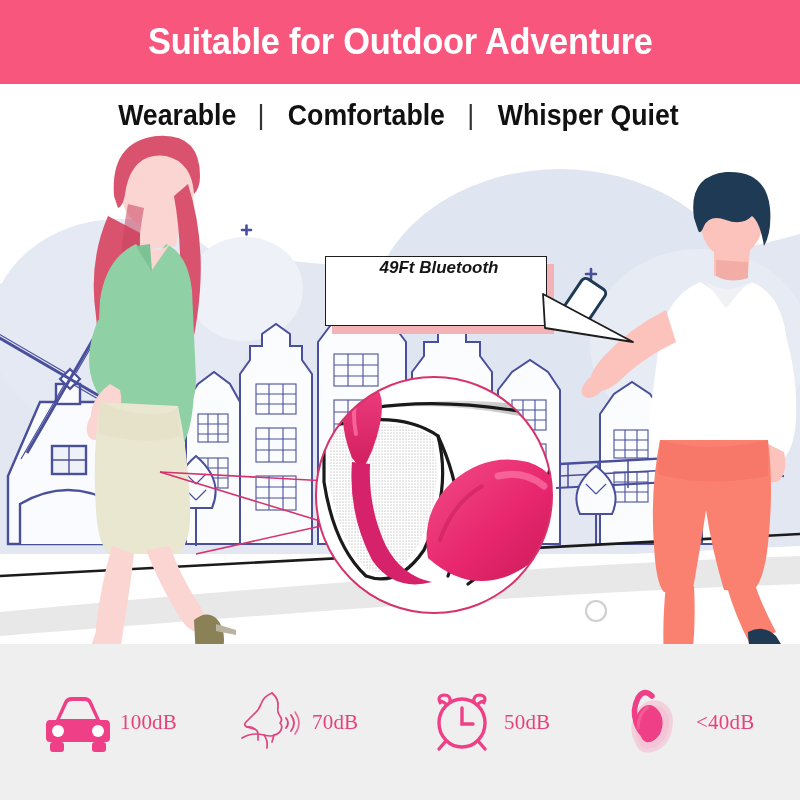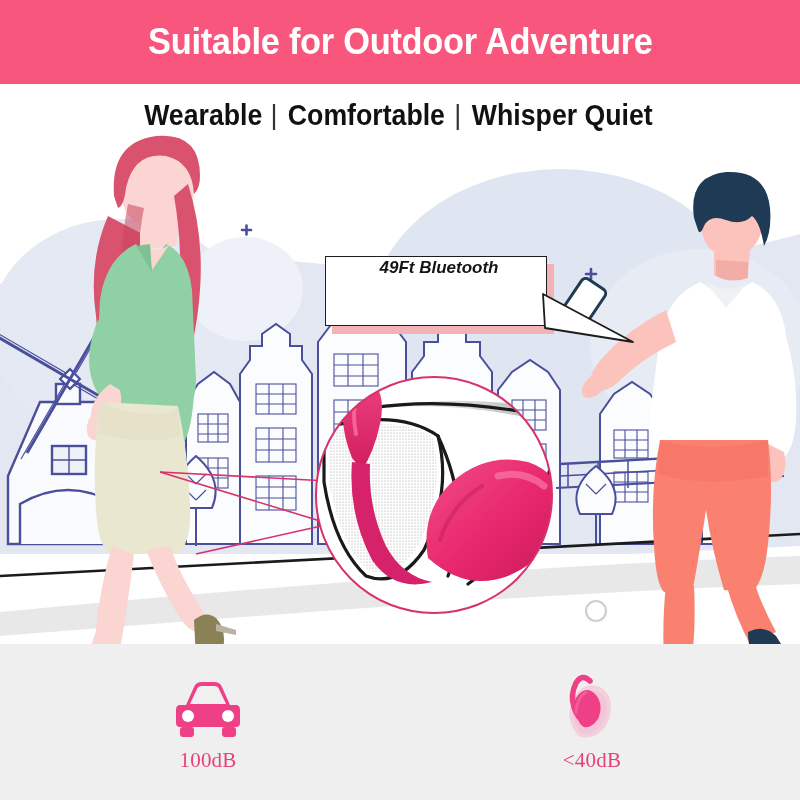--- a/index.html
+++ b/index.html
@@ -18,21 +18,21 @@
   }
   .header-title {
     font-family:"Liberation Sans Narrow","Liberation Sans", sans-serif;
     font-weight:bold; font-size:37px; color:#ffffff;
     letter-spacing:-0.3px; transform:scaleX(0.93); white-space:nowrap;
   }
 
   
   .subtitle-row {
     position:absolute; left:0; top:90px; width:800px; height:50px;
-    display:flex; align-items:center; justify-content:center; gap:3px;
+    display:flex; align-items:center; justify-content:center; gap:16px;
     z-index:40;
   }
   .subtitle-item {
     font-family:"Liberation Sans Narrow","Liberation Sans", sans-serif;
     font-weight:bold; font-size:29px; color:#111111;
     transform:scaleX(0.92); white-space:nowrap;
   }
   .subtitle-sep { font-size:27px; color:#333; font-weight:300; }
 
   
@@ -61,21 +61,21 @@
   }
 
   
   .spec-strip {
     position:absolute; left:0; top:644px; width:800px; height:156px;
     background:#efefef;
     display:flex; align-items:center; justify-content:space-around;
     padding:0 16px;
   }
   .spec-item {
-    width:140px; display:flex; flex-direction:column;
+    width:140px; display:flex; 
     align-items:center; justify-content:flex-start; gap:6px;
   }
   .spec-icon { height:70px; display:flex; align-items:center; justify-content:center; }
   .spec-label {
     font-family:"Liberation Serif", serif;
     font-size:21px; color:#e8417a; letter-spacing:0.2px;
   }
 </style>
 </head>
 <body>
@@ -355,21 +355,49 @@
           <path d="M18,29 L25,14 Q26,11 30,11 L42,11 Q46,11 47,14 L54,29 Z" fill="#f0f0f0"></path>
           <circle cx="16" cy="41" r="6" fill="#ffffff"></circle>
           <circle cx="56" cy="41" r="6" fill="#ffffff"></circle>
           <rect x="8" y="52" width="14" height="10" rx="3" fill="#ef3f87"></rect>
           <rect x="50" y="52" width="14" height="10" rx="3" fill="#ef3f87"></rect>
         </svg>
       </div>
       <div class="spec-label">100dB</div>
     </div>
 
-
+    <div class="spec-item">
+      <div class="spec-icon">
+        <svg width="72" height="64" viewBox="0 0 72 64" fill="none" stroke="#e0447f" stroke-width="1.7" stroke-linecap="round" stroke-linejoin="round">
+          <path d="M38,3 Q45,9 44,17 Q43,22 46,26 Q49,30 46,33 Q49,36 47,40 Q45,44 40,45 L38,52"></path>
+          <path d="M38,3 Q30,6 27,14 Q25,20 20,24 L12,32 Q9,35 13,37 L20,39 Q24,40 24,44 L24,50"></path>
+          <path d="M13,37 Q18,36 21,39"></path>
+          <path d="M8,48 Q18,42 30,45 Q38,47 40,45"></path>
+          <path d="M30,45 Q34,50 33,58"></path>
+          <path d="M52,28 Q56,33 52,38" stroke-width="1.9"></path>
+          <path d="M57,25 Q63,33 57,41" stroke-width="1.9"></path>
+          <path d="M61,22 Q69,33 61,44" stroke-width="1.6" opacity="0.75"></path>
+        </svg>
+      </div>
+      <div class="spec-label">70dB</div>
+    </div>
+
+    <div class="spec-item">
+      <div class="spec-icon">
+        <svg width="72" height="64" viewBox="0 0 72 64" fill="none" stroke="#ef3f87" stroke-width="3.4" stroke-linecap="round">
+          <ellipse cx="36" cy="33" rx="23" ry="24"></ellipse>
+          <path d="M20,14 Q12,8 15,14 Q10,6 18,5 Q25,5 24,12" stroke-width="3.2"></path>
+          <path d="M52,14 Q60,8 57,14 Q62,6 54,5 Q47,5 48,12" stroke-width="3.2"></path>
+          <path d="M36,18 L36,34 L47,34" stroke-width="3.4"></path>
+          <path d="M19,52 L13,59" stroke-width="3.4"></path>
+          <path d="M53,52 L59,59" stroke-width="3.4"></path>
+        </svg>
+      </div>
+      <div class="spec-label">50dB</div>
+    </div>
 
     <div class="spec-item">
       <div class="spec-icon">
         <svg width="72" height="72" viewBox="0 0 72 72">
           <path d="M20,62 Q8,44 18,26 Q28,10 44,16 Q58,24 54,44 Q50,62 34,66 Q24,68 20,62 Z" fill="#f5a6c2" opacity="0.42"></path>
           <path d="M23,60 Q13,44 21,29 Q30,15 43,21 Q54,28 50,44 Q46,59 33,62 Q26,64 23,60 Z" fill="#f6b9cf" opacity="0.5"></path>
           <path d="M34,10 Q26,2 20,12 Q14,24 18,36 Q21,47 30,52" fill="none" stroke="#ef3f87" stroke-width="5.5" stroke-linecap="round"></path>
           <path d="M22,48 Q14,34 22,24 Q31,14 40,24 Q48,34 42,48 Q35,58 28,56 Q23,53 22,48 Z" fill="#ef3f87"></path>
           <path d="M20,42 Q20,28 30,21" fill="none" stroke="#f7709f" stroke-width="3" stroke-linecap="round" opacity="0.6"></path>
         </svg>

